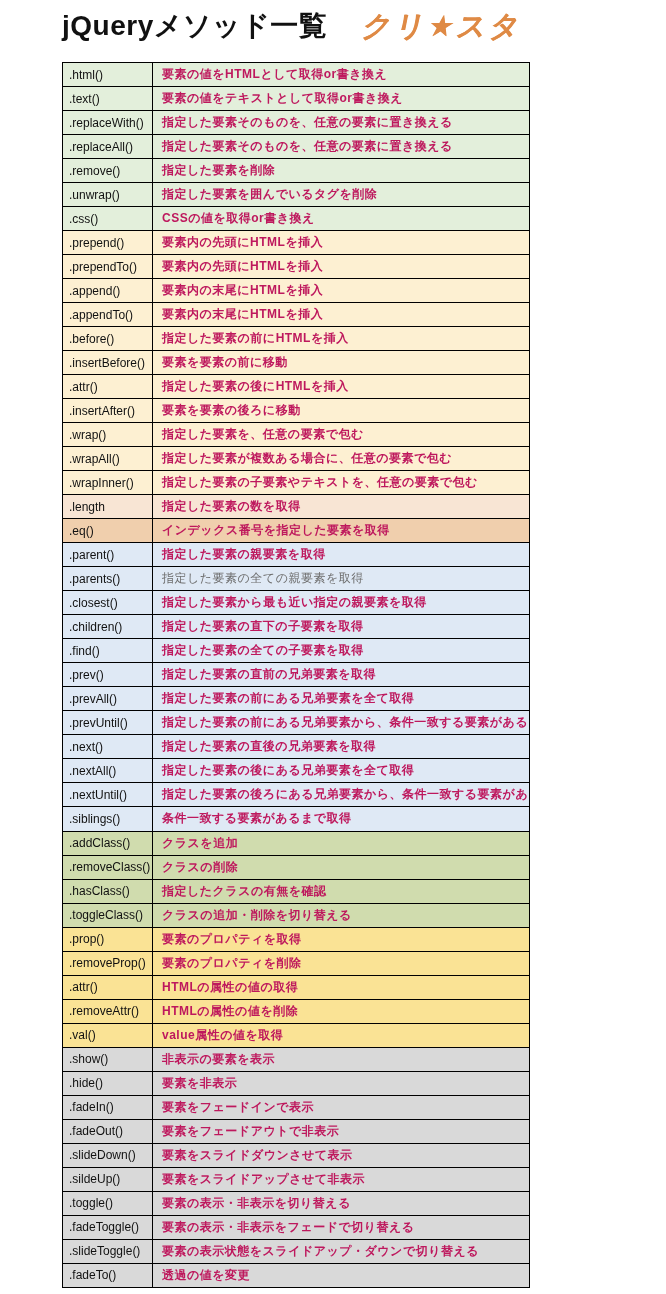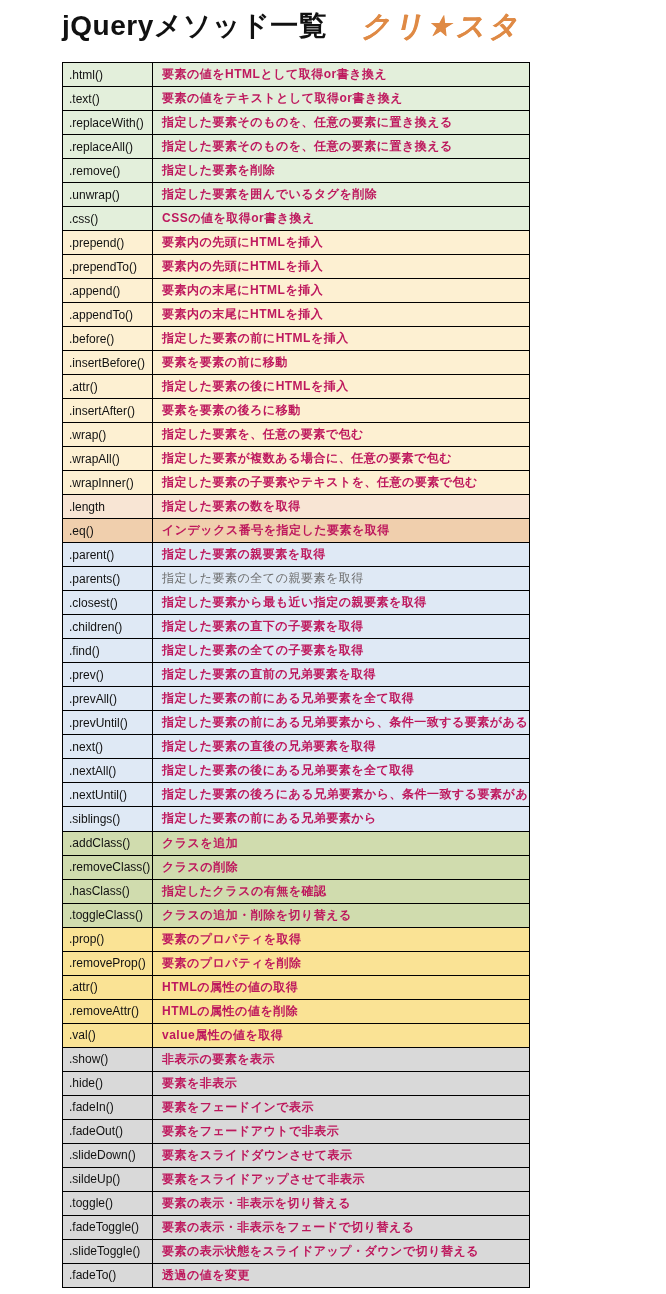--- a/index.html
+++ b/index.html
@@ -215,21 +215,21 @@
     <td class="cell-desc">指定した要素の後にある兄弟要素を全て取得</td>
   </tr>
 
   <tr style="background-color: rgb(223, 233, 245);">
     <td class="cell-method">.nextUntil()</td>
     <td class="cell-desc">指定した要素の後ろにある兄弟要素から、条件一致する要素があるまで取得</td>
   </tr>
 
   <tr style="background-color: rgb(223, 233, 245);">
     <td class="cell-method">.siblings()</td>
-    <td class="cell-desc">指定した要素の前にある兄弟要素から</td>
+    <td class="cell-desc">条件一致する要素があるまで取得</td>
   </tr>
 
   <tr style="background-color: rgb(208, 220, 174);">
     <td class="cell-method">.addClass()</td>
     <td class="cell-desc">クラスを追加</td>
   </tr>
 
   <tr style="background-color: rgb(208, 220, 174);">
     <td class="cell-method">.removeClass()</td>
     <td class="cell-desc">クラスの削除</td>

